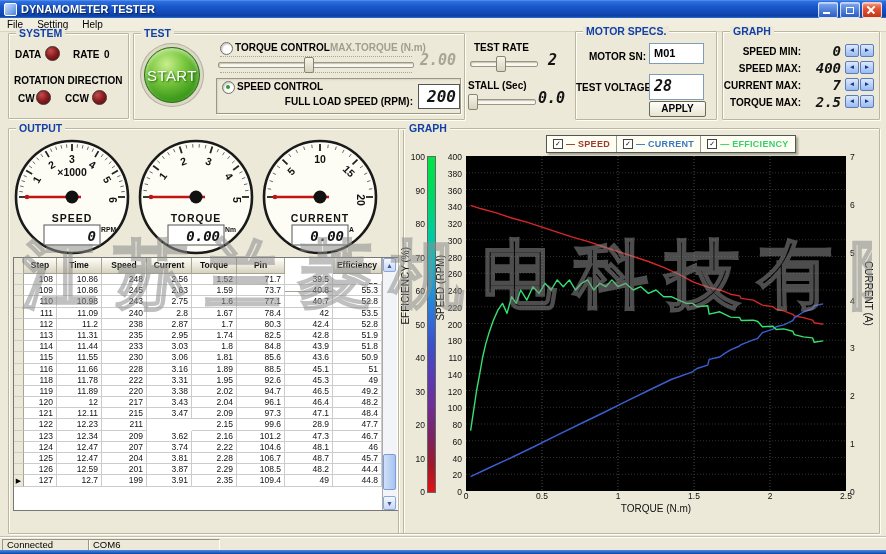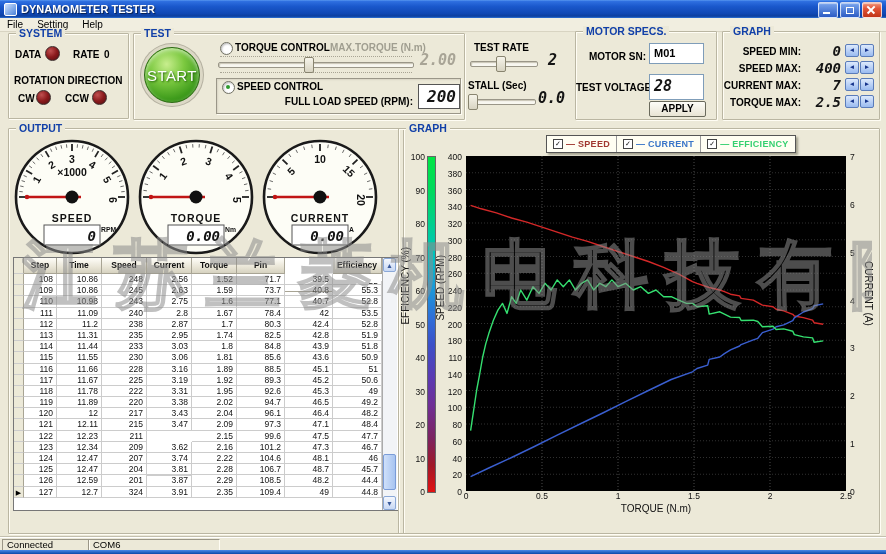--- a/index.html
+++ b/index.html
@@ -463,31 +463,20 @@
             <div class="tcell" style="width: 45px;">11.66</div>
             <div class="tcell" style="width: 45px;">228</div>
             <div class="tcell" style="width: 45px;">3.16</div>
             <div class="tcell" style="width: 45px;">1.89</div>
             <div class="tcell" style="width: 48px;">88.5</div>
             <div class="tcell" style="width: 48px;">45.1</div>
             <div class="tcell" style="width: 49px;">51</div>
           </div>
           <div class="trow">
             <div class="selcell" style="width: 10px;"></div>
-            <div class="tcell" style="width: 33px;">117</div>
-            <div class="tcell" style="width: 45px;">11.67</div>
-            <div class="tcell" style="width: 45px;">225</div>
-            <div class="tcell" style="width: 45px;">3.19</div>
-            <div class="tcell" style="width: 45px;">1.92</div>
-            <div class="tcell" style="width: 48px;">89.3</div>
-            <div class="tcell" style="width: 48px;">45.2</div>
-            <div class="tcell" style="width: 49px;">50.6</div>
-          </div>
-          <div class="trow">
-            <div class="selcell" style="width: 10px;"></div>
             <div class="tcell" style="width: 33px;">118</div>
             <div class="tcell" style="width: 45px;">11.78</div>
             <div class="tcell" style="width: 45px;">222</div>
             <div class="tcell" style="width: 45px;">3.31</div>
             <div class="tcell" style="width: 45px;">1.95</div>
             <div class="tcell" style="width: 48px;">92.6</div>
             <div class="tcell" style="width: 48px;">45.3</div>
             <div class="tcell" style="width: 49px;">49</div>
           </div>
           <div class="trow">
@@ -524,21 +513,21 @@
             <div class="tcell" style="width: 49px;">48.4</div>
           </div>
           <div class="trow">
             <div class="selcell" style="width: 10px;"></div>
             <div class="tcell" style="width: 33px;">122</div>
             <div class="tcell" style="width: 45px;">12.23</div>
             <div class="tcell" style="width: 45px;">211</div>
             <div class="tcell" style="width: 45px; margin-top: 44px;">3.56</div>
             <div class="tcell" style="width: 45px;">2.15</div>
             <div class="tcell" style="width: 48px;">99.6</div>
-            <div class="tcell" style="width: 48px;">47.5</div>
+            <div class="tcell" style="width: 48px;">28.9</div>
             <div class="tcell" style="width: 49px;">47.7</div>
           </div>
           <div class="trow">
             <div class="selcell" style="width: 10px;"></div>
             <div class="tcell" style="width: 33px;">123</div>
             <div class="tcell" style="width: 45px;">12.34</div>
             <div class="tcell" style="width: 45px;">209</div>
             <div class="tcell" style="width: 45px;">3.62</div>
             <div class="tcell" style="width: 45px;">2.16</div>
             <div class="tcell" style="width: 48px;">101.2</div>
@@ -575,21 +564,21 @@
             <div class="tcell" style="width: 45px;">3.87</div>
             <div class="tcell" style="width: 45px;">2.29</div>
             <div class="tcell" style="width: 48px;">108.5</div>
             <div class="tcell" style="width: 48px;">48.2</div>
             <div class="tcell" style="width: 49px;">44.4</div>
           </div>
           <div class="trow">
             <div class="selcell" style="width: 10px;">▶</div>
             <div class="tcell" style="width: 33px;">127</div>
             <div class="tcell" style="width: 45px;">12.7</div>
-            <div class="tcell" style="width: 45px;">324</div>
+            <div class="tcell" style="width: 45px;">199</div>
             <div class="tcell" style="width: 45px;">3.91</div>
             <div class="tcell" style="width: 45px;">2.35</div>
             <div class="tcell" style="width: 48px;">109.4</div>
             <div class="tcell" style="width: 48px;">49</div>
             <div class="tcell" style="width: 49px;">44.8</div>
           </div>
         </div>
       <div id="vscroll">
         <div class="sbtn" style="top:0;">▲</div>
         <div class="sthumb"></div>

